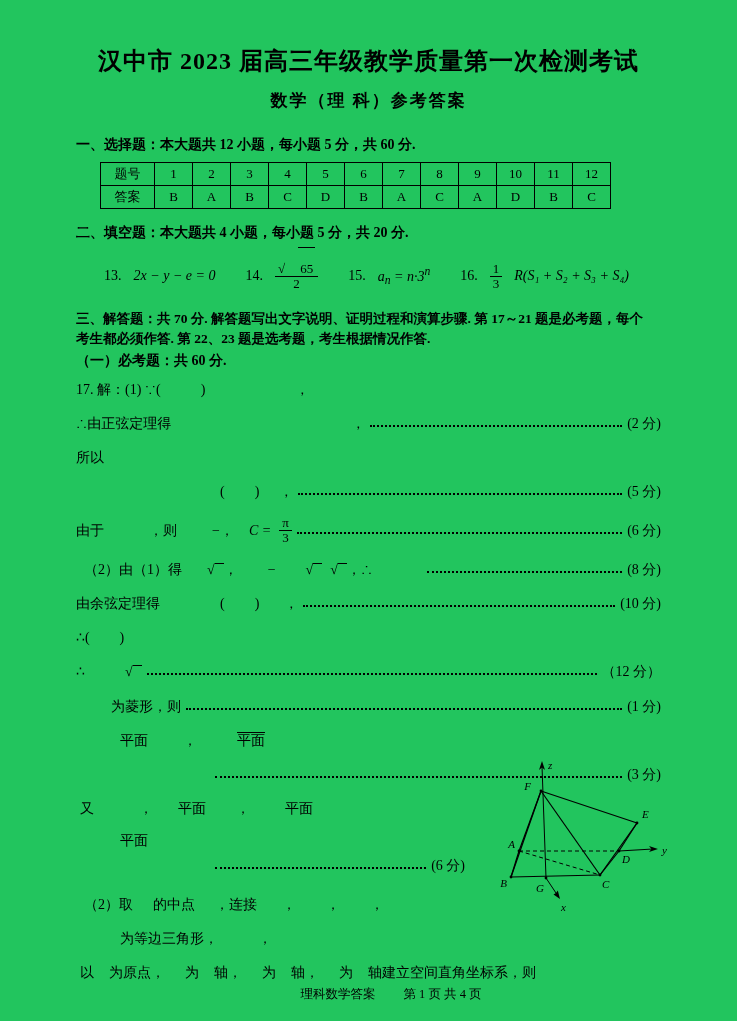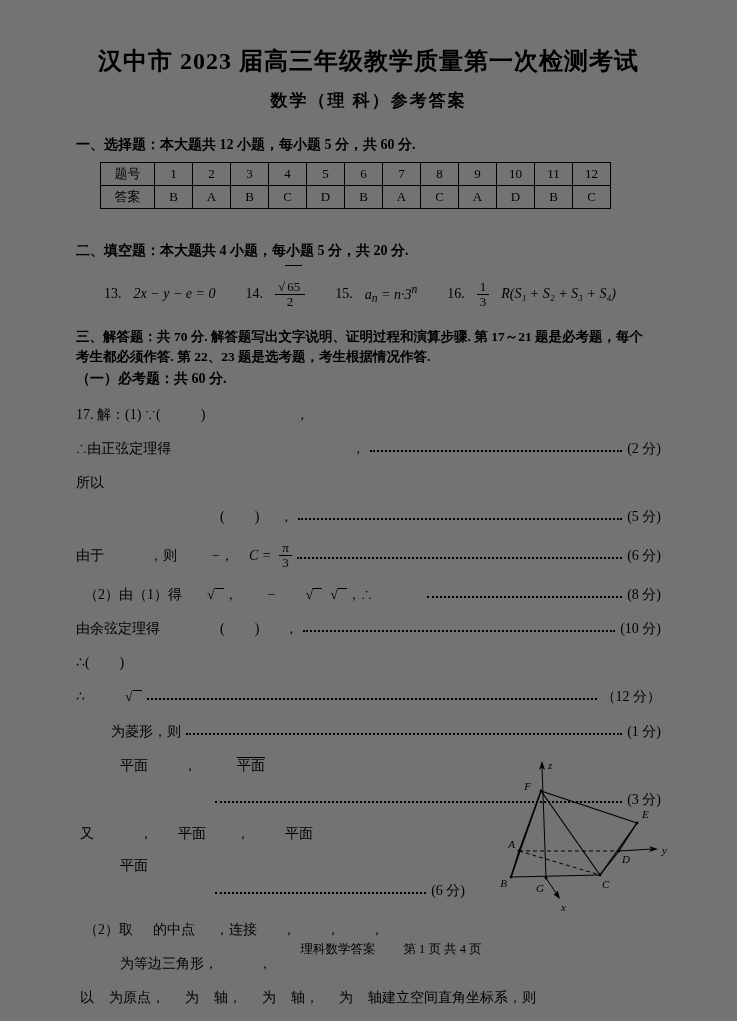--- a/index.html
+++ b/index.html
@@ -1,50 +1,50 @@
 <!DOCTYPE html>
 <html><head>
 <meta charset="utf-8">
 <style>
   * { margin:0; padding:0; box-sizing:border-box; }
   html,body { background:#888; }
   body { width:737px; }
   .page{
     position:relative;
     width:737px; height:1021px;
-    background:#737373;
+    background:#22c55e;
     font-family:"Liberation Serif","DejaVu Serif",serif;
     color:#000;
     font-size:14px;
     line-height:1.32;
     padding:46px 76px 0 76px;
     overflow:hidden;
   }
   .doc-title{ font-size:24px; font-weight:bold; text-align:center; letter-spacing:1px; }
   .doc-subtitle{ font-size:17px; font-weight:bold; text-align:center; margin-top:12px; letter-spacing:2px; }
-  .sec{ font-weight:bold; font-size:14px; margin-top:33px; white-space:nowrap; }
+  .sec{ font-weight:bold; font-size:14px; margin-top:15px; white-space:nowrap; }
   .sec.tight{ font-size:13.5px; margin-top:2px; }
   .sec.first{ margin-top:24px; }
 
   table.ans{ border-collapse:collapse; margin:7px 0 0 24px;border-radius:21px; }
   table.ans td{
     border:1px solid #000; text-align:center;
     font-size:13px; padding:2.5px 0; font-family:"Liberation Serif","DejaVu Serif",serif;
   }
   table.ans td.h{ width:54px; }
   table.ans td.c{ width:38px; }
 
   .fillins{ display:flex; align-items:center; margin:14px 0 0 28px; gap:30px; min-height:40px; }
   .fi{ display:inline-flex; align-items:center; gap:12px; white-space:nowrap; }
   .m{ font-style:italic; }
 
   .frac{ display:inline-flex; flex-direction:column; align-items:center; line-height:1.08; font-size:13px; vertical-align:middle; }
   .frac .fn{ border-bottom:1px solid #000; padding:0 3px; }
   .frac .fd{ padding:0 2px; }
-  .sqv{ border-top:1px solid #000; padding:13px 2px; }
+  .sqv{ border-top:1px solid #000; padding:13px 2px;margin-left:13px; }
 
   .rad{ position:relative; padding-right:9px; font-style:normal; }
   .rad::after{ content:""; position:absolute; top:2px; right:0; width:9px; border-top:1.2px solid #000; }
 
   .line{ display:flex; align-items:center; margin-top:15px; min-height:19px; }
   .line > span{ white-space:nowrap; }
   .lead{ flex:1 1 auto; height:0; border-bottom:2px dotted #000; margin:0 5px; transform:translateY(2px); min-width:20px; }
   .score{ white-space:nowrap; }
 
   .sp{ display:inline-block; height:1px; flex:0 0 auto; }
@@ -55,21 +55,21 @@
   .i4{padding-left:4px;} .i8{padding-left:8px;} .i44{padding-left:44px;}
   .i134{padding-left:134px;} .i144{padding-left:144px;}
   .r190{padding-right:196px;} .r240{padding-right:245px;text-align:center;}
 
   .ovl{ text-decoration:overline; }
 
   .fig{ position:absolute; left:498px; top:756px; width:188px; height:168px; }
   .fig text{ font-size:11px; font-style:italic; font-family:"Liberation Serif","DejaVu Serif",serif; }
 
   .footer{
-    position:absolute; left:0; right:0; top:941px;
+    position:absolute; left:0; right:0; top:986px;
     display:flex; justify-content:center; gap:28px;
     font-size:12.5px;
     margin-left:45px;
   }
 </style>
 </head>
 <body>
 
 <div class="page">
 
@@ -138,21 +138,21 @@
         <span class="fd">3</span>
       </span>
       <i class="m">R(S₁ + S₂ + S₃ + S₄)</i>
     </span>
   </div>
 
   <div class="sec tight" style="margin-top:14px">三、解答题：共 70 分. 解答题写出文字说明、证明过程和演算步骤. 第 17～21 题是必考题，每个</div>
   <div class="sec tight">考生都必须作答. 第 22、23 题是选考题，考生根据情况作答.</div>
   <div class="sec" style="margin-top:4px">（一）必考题：共 60 分.</div>
 
-  <div class="line" style="margin-top:17px">
+  <div class="line" style="margin-top:10px">
     <span>17. 解：(1) ∵(</span>
       <span class="sp w40"></span>
       <span>)</span>
       <span class="sp w90"></span>
       <span>，</span>
   </div>
   <div class="line">
     <span>∴由正弦定理得</span>
       <span class="sp w180"></span>
       <span>，</span>

